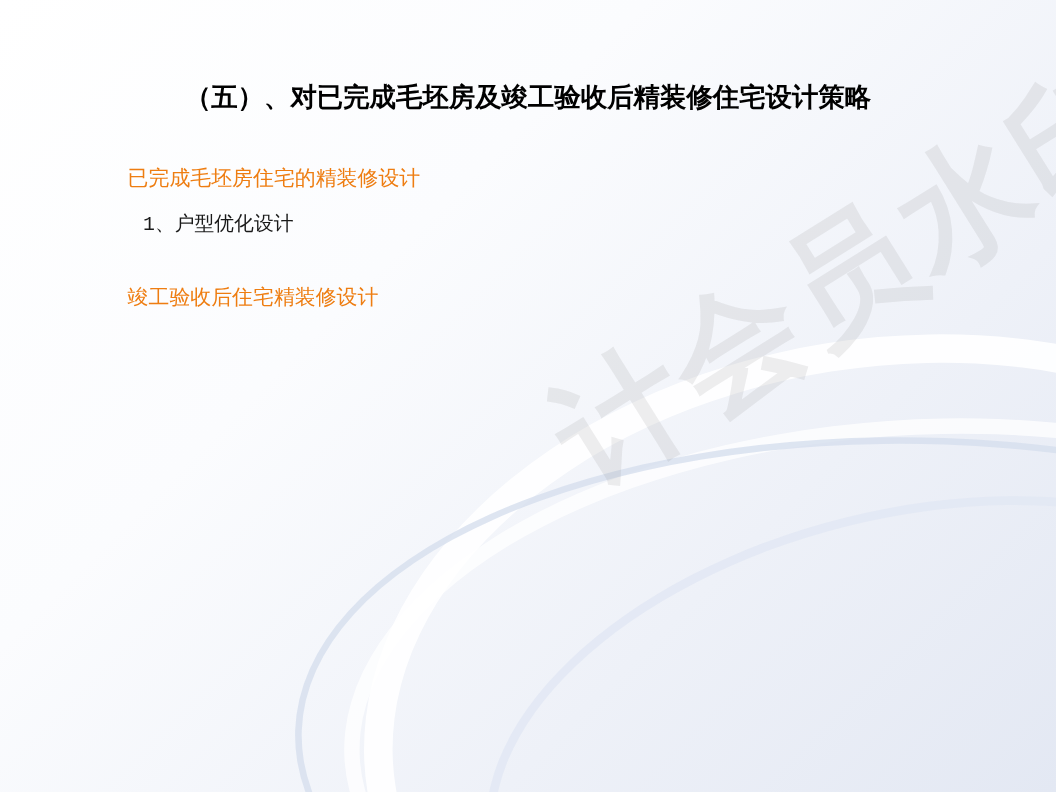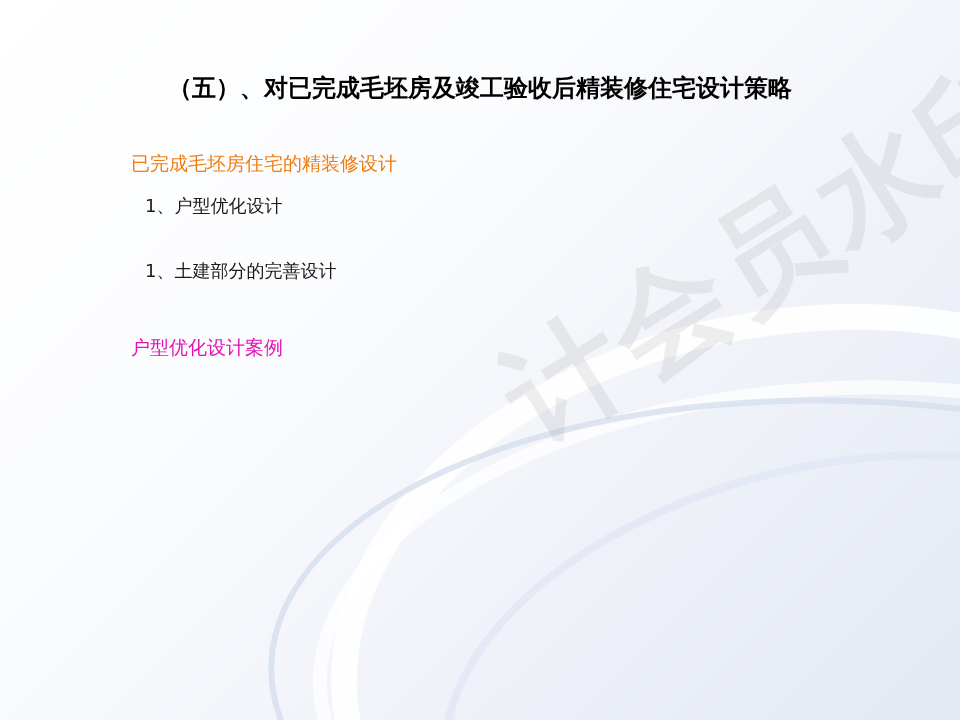--- a/index.html
+++ b/index.html
@@ -89,23 +89,24 @@
     width: 960px;
     text-align: center;
     font-size: 24px;
     font-weight: bold;
     color: #000000;
     letter-spacing: 0px;
   }
 
   .body {
     position: absolute;
-    left: 131px;
+    left: 116px;
     top: 150px;
     width: 790px;
+    font-family: Liberation Mono, monospace;
   }
 
   .sub-head {
     font-size: 19px;
     color: #ee7d11;
     margin: 0 0 16px 0;
     line-height: 1.4;
   }
   .item {
     font-size: 18px;
@@ -150,20 +151,19 @@
 
     <div class="title">（五）、对已完成毛坯房及竣工验收后精装修住宅设计策略</div>
 
     <div class="body">
 
       <p class="sub-head">已完成毛坯房住宅的精装修设计</p>
       <p class="item">1、户型优化设计</p>
 
       <div class="gap"></div>
 
-      <p class="item">1、土建部分的完善设计</p>
+      <p class="sub-head">竣工验收后住宅精装修设计</p>
 
 
-      <p class="case-head">户型优化设计案例</p>
 
     </div>
   </div>
 </div>
 
 </body></html>

